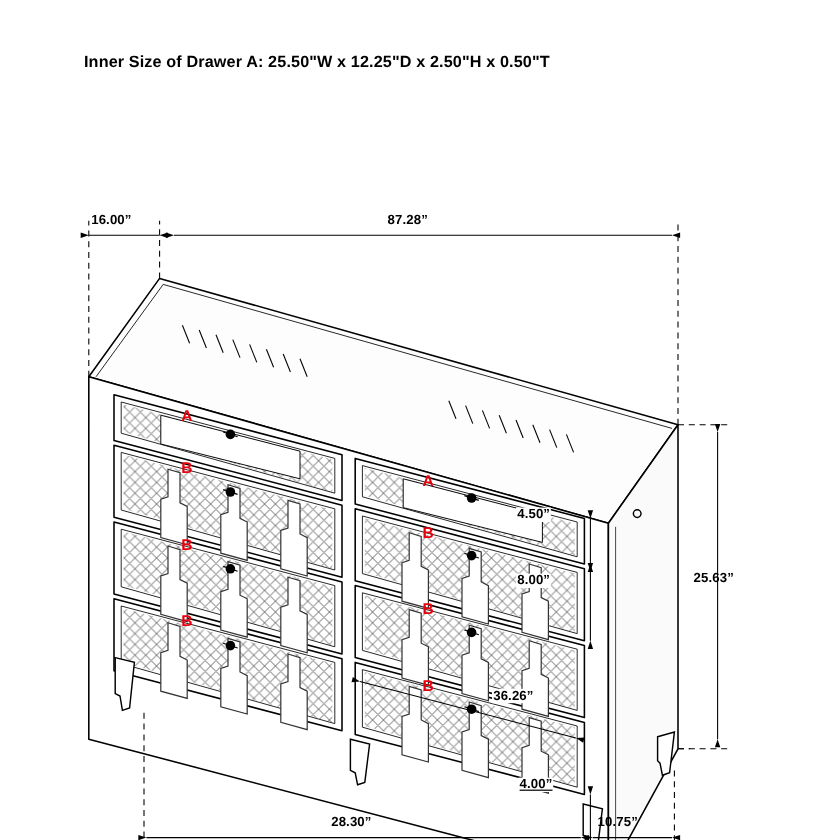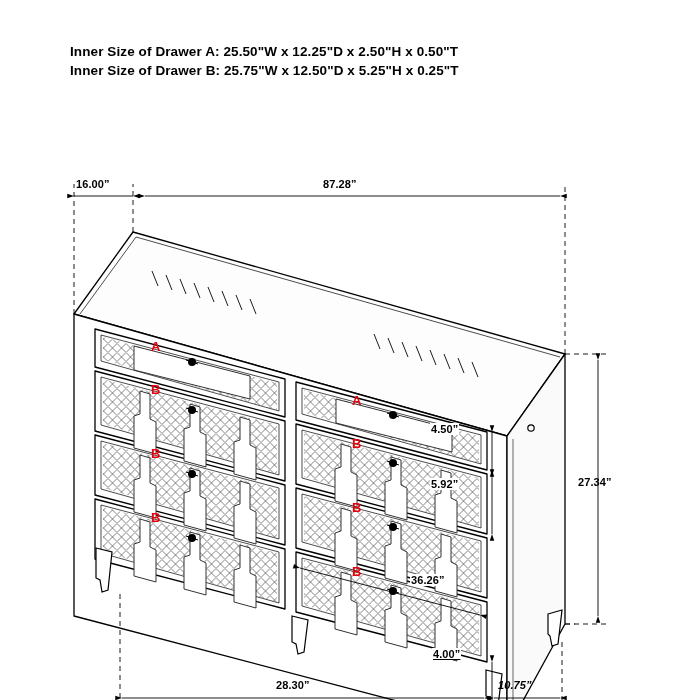--- a/index.html
+++ b/index.html
@@ -59,21 +59,20 @@
     font-family: "Liberation Sans", sans-serif;
   }
 </style>
 </head>
 <body>
 
 <div id="stage">
 
   <div class="spec-lines">
     <div>Inner Size of Drawer A: 25.50"W x 12.25"D x 2.50"H x 0.50"T</div>
-    <div>Inner Size of Drawer B: 25.75"W x 12.50"D x 5.25"H x 0.25"T</div>
   </div>
 
   <svg class="diagram" viewBox="0 0 700 700">
     <defs>
       <pattern id="mesh" width="8" height="8" patternUnits="userSpaceOnUse" patternTransform="rotate(0)">
         <path d="M0 4 L4 0 L8 4 L4 8 Z" fill="none" stroke="#3a3a3a" stroke-width="0.7"></path>
       </pattern>
       <pattern id="mesh2" width="9" height="9" patternUnits="userSpaceOnUse">
         <path d="M0 4.5 L4.5 0 L9 4.5 L4.5 9 Z" fill="none" stroke="#444" stroke-width="0.7"></path>
       </pattern>
@@ -275,20 +274,20 @@
   <div class="drawer-letter" style="left:151px; top:486px;">B</div>
 
   <div class="drawer-letter" style="left:352px; top:369px;">A</div>
   <div class="drawer-letter" style="left:352px; top:412px;">B</div>
   <div class="drawer-letter" style="left:352px; top:476px;">B</div>
   <div class="drawer-letter" style="left:352px; top:540px;">B</div>
 
   <div class="dim-label" style="left:76px; top:154px;">16.00”</div>
   <div class="dim-label" style="left:323px; top:154px;">87.28”</div>
   <div class="dim-label boxed" style="left:430px; top:399px;">4.50”</div>
-  <div class="dim-label boxed" style="left:430px; top:454px;">5.92”</div>
+  <div class="dim-label boxed" style="left:430px; top:454px;">8.00”</div>
   <div class="dim-label boxed" style="left:410px; top:550px;">36.26”</div>
-  <div class="dim-label" style="left:578px; top:452px;">27.34”</div>
+  <div class="dim-label" style="left:578px; top:452px;">25.63”</div>
   <div class="dim-label boxed" style="left:432px; top:624px;text-decoration:underline;">4.00”</div>
   <div class="dim-label" style="left:276px; top:655px;">28.30”</div>
-  <div class="dim-label" style="left:498px; top:655px;font-style:italic;">10.75”</div>
+  <div class="dim-label" style="left:498px; top:655px;">10.75”</div>
 
 </div>
 
 </body></html>

